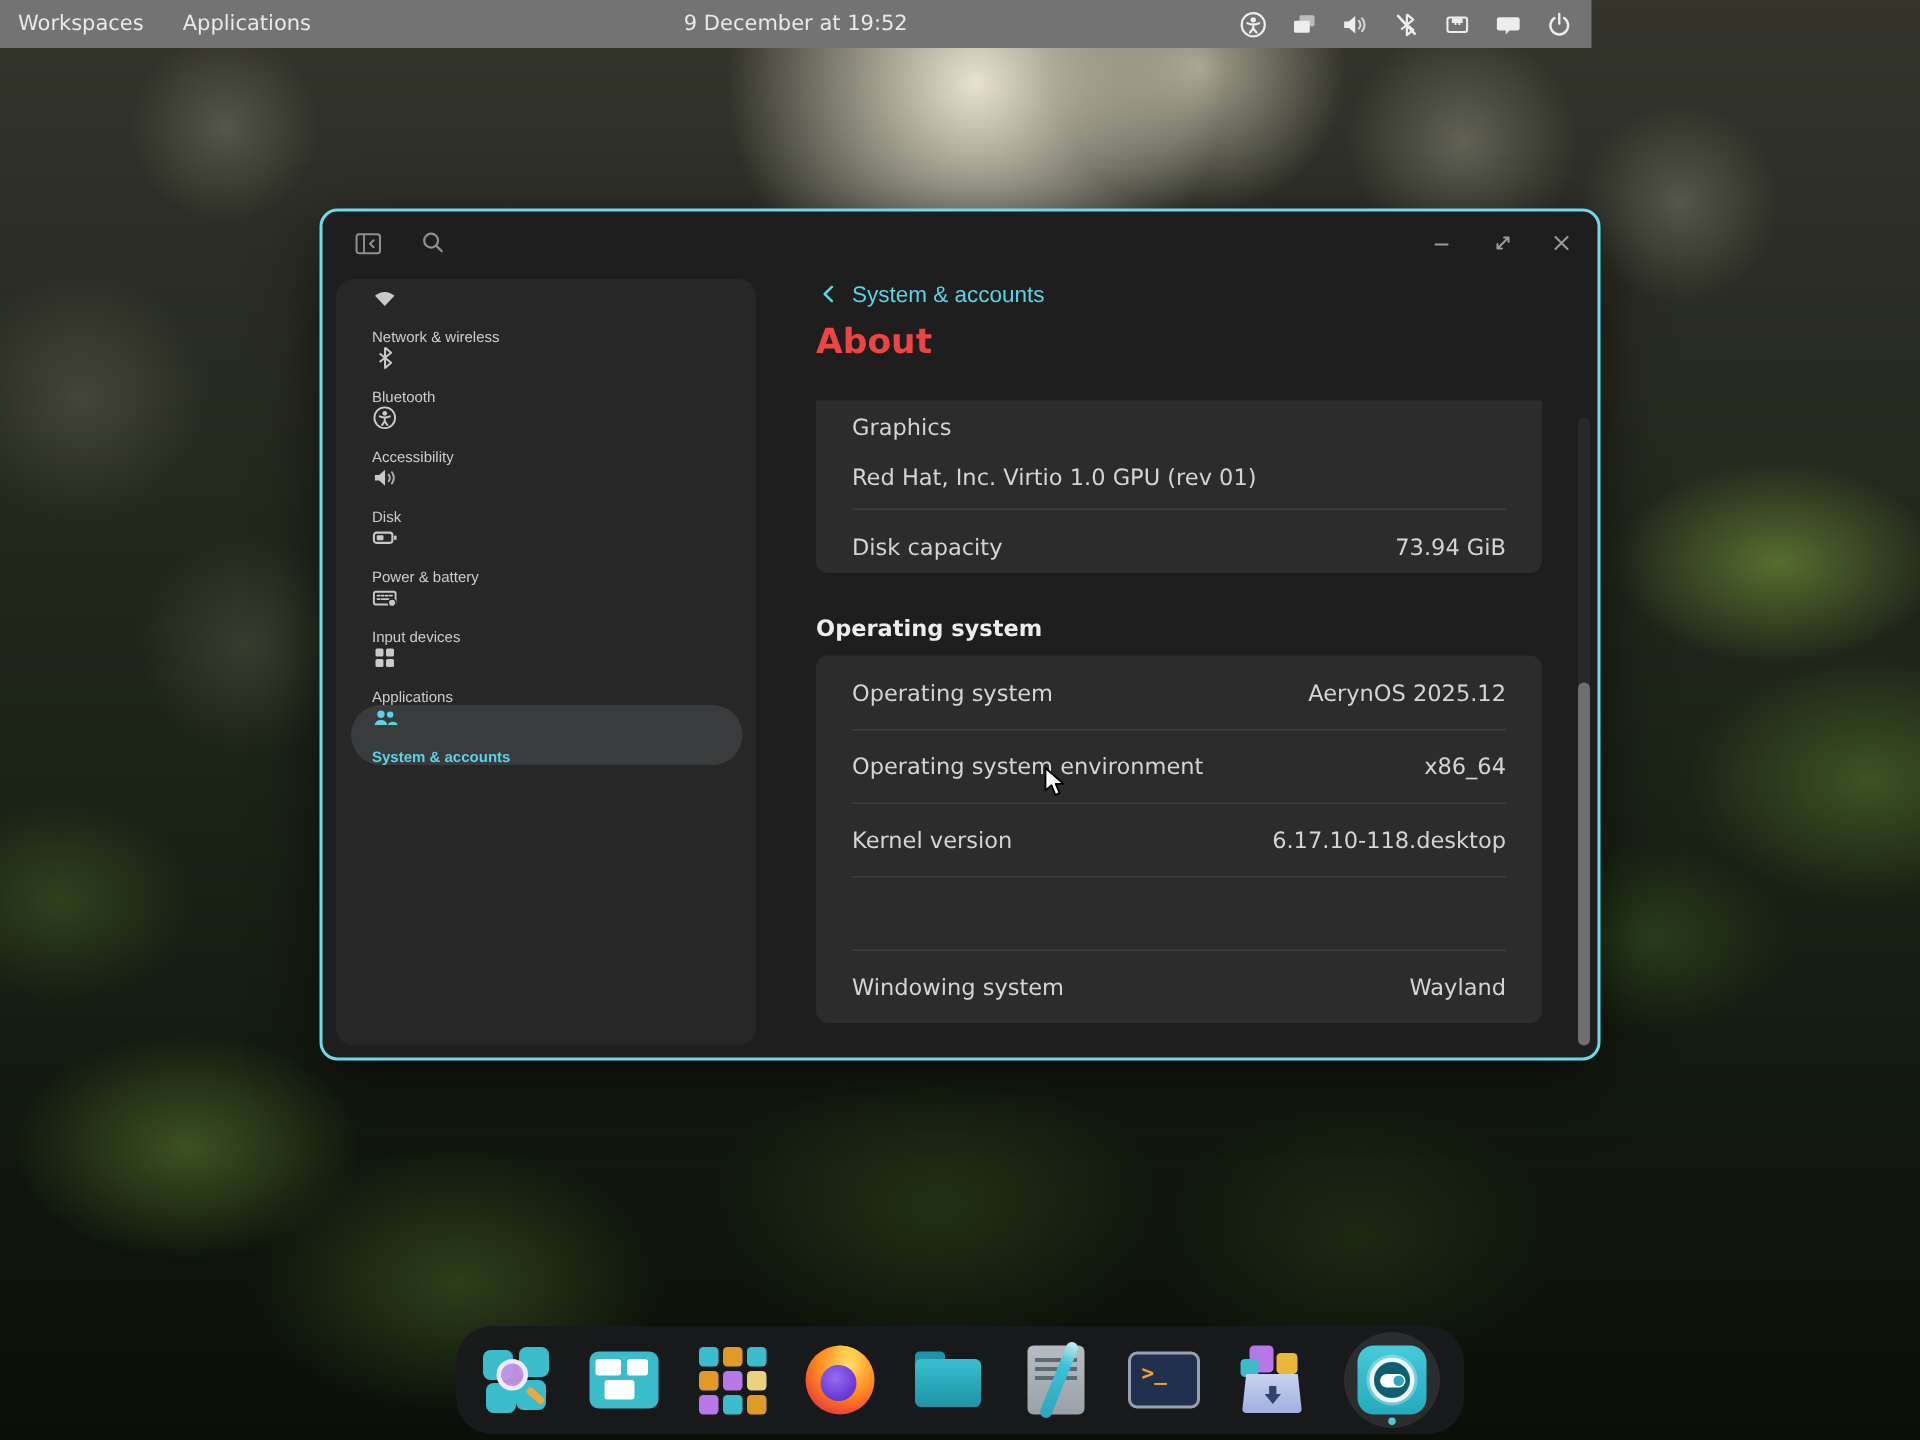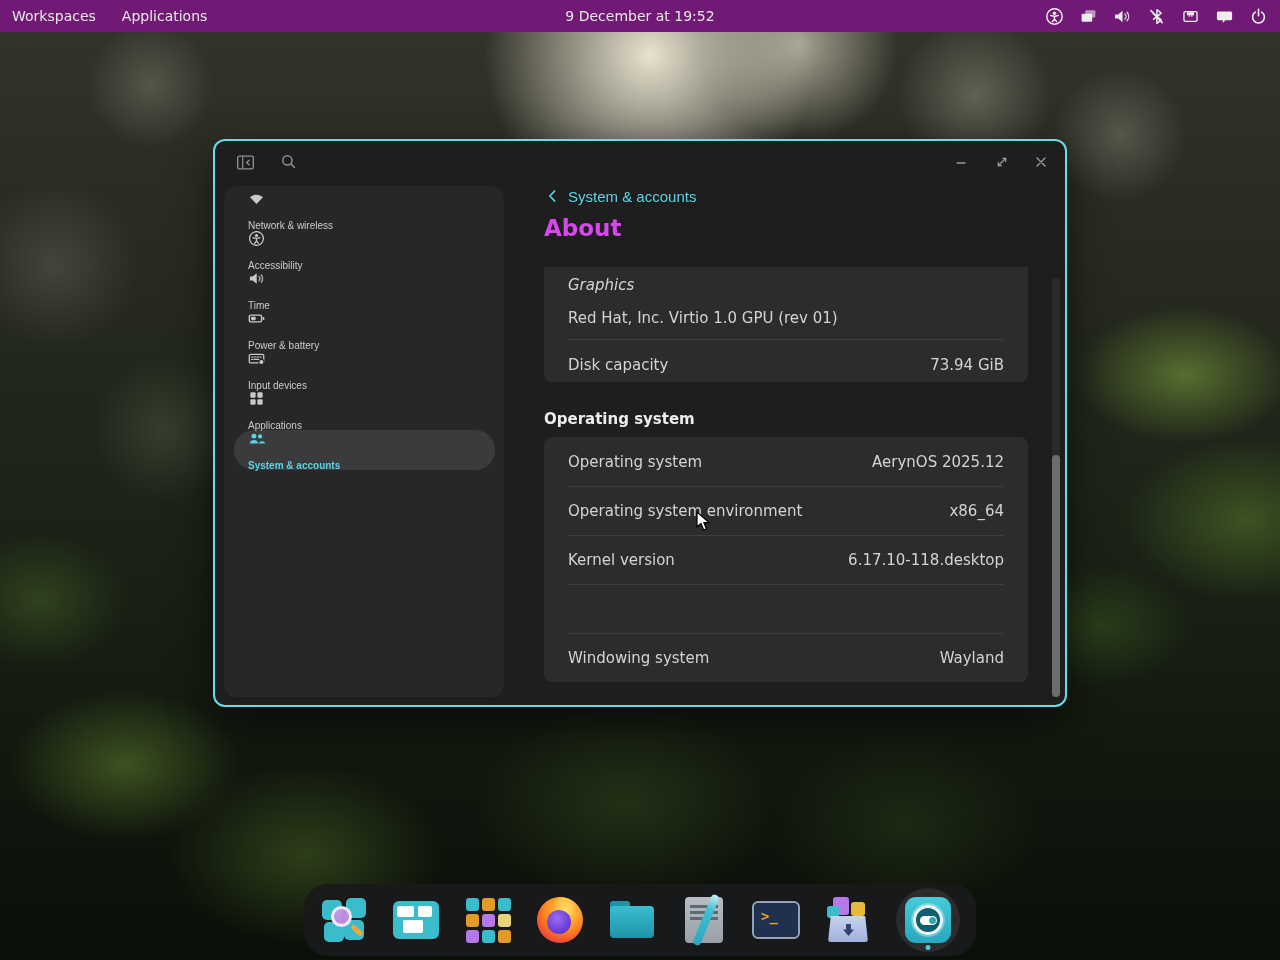--- a/index.html
+++ b/index.html
@@ -27,22 +27,22 @@
       radial-gradient(ellipse 125px 95px at 40px 600px, rgba(82,116,46,.40), rgba(82,116,46,0) 72%),
       radial-gradient(ellipse 160px 105px at 125px 765px, rgba(112,152,56,.45), rgba(112,152,56,0) 72%),
       radial-gradient(ellipse 190px 125px at 305px 855px, rgba(92,126,48,.40), rgba(92,126,48,0) 72%),
       radial-gradient(ellipse 210px 135px at 625px 805px, rgba(72,102,42,.33), rgba(72,102,42,0) 72%),
       radial-gradient(ellipse 185px 125px at 905px 825px, rgba(62,92,38,.28), rgba(62,92,38,0) 72%),
       linear-gradient(180deg,#34342b 0%,#2c2e25 16%,#24281d 34%,#1c2317 52%,#151c11 70%,#0f150c 85%,#0a0f08 100%);
   }
 
   
   .topbar {
-    position:absolute; left:0; top:0; width:1280px; height:32px;
-    background:#701a75; display:flex; align-items:center; z-index:30;
+    position:absolute; left:0; top:0; width:1061px; height:32px;
+    background:#737373; display:flex; align-items:center; z-index:30;
     font-size:14px;
   }
   .topbar-left { display:flex; gap:26px; padding-left:12px; }
   .topbar-btn { background:none; border:none; color:#e9e9e9; font:inherit; cursor:default; }
   .topbar-clock {
     position:absolute; left:50%; transform:translateX(-50%);
     background:none; border:none; color:#e9e9e9; font:inherit;
   }
   .topbar-right { margin-left:auto; display:flex; align-items:center; gap:15px; padding-right:12px; }
   .status-icon { width:19px; height:19px; display:inline-flex; align-items:center; justify-content:center; background:none; border:none; }
@@ -75,26 +75,26 @@
   .nav-item .ni-icon { width:17px; height:17px; display:inline-flex; flex:0 0 17px; }
   .nav-item.selected { background:#3a3b3c; color:#5bd3e4; font-weight:bold; }
   .nav-item span.lbl { white-space:nowrap; }
 
   
   .breadcrumb {
     position:absolute; left:330px; top:45px; height:20px;
     display:flex; align-items:center; gap:7px;
     background:none; border:none; color:#5bd3e4; font-size:15px;
   }
-  .page-title { position:absolute; left:329px; top:74px; font-size:23px; font-weight:bold; color:#d946ef; }
+  .page-title { position:absolute; left:329px; top:74px; font-size:23px; font-weight:bold; color:#ef4444; }
 
   .card { position:absolute; left:329px; width:484px; background:#2c2c2d; }
   .card-hw { top:126px; height:115px; border-radius:0 0 8px 8px; }
   .card-os { top:296px; height:245px; border-radius:8px; }
-  .hw-label { position:absolute; left:24px; top:9px; font-size:15px; color:#d4d4d4;font-style:italic; }
+  .hw-label { position:absolute; left:24px; top:9px; font-size:15px; color:#d4d4d4; }
   .hw-value { position:absolute; left:24px; top:42px; font-size:15px; color:#d4d4d4; }
   .divider { position:absolute; left:24px; right:24px; height:1px; background:#3d3d3e; }
   .hw-row { position:absolute; left:24px; right:24px; top:80px; height:35px; display:flex; justify-content:space-between; align-items:center; font-size:15px; color:#d4d4d4; }
 
   .section-heading { position:absolute; left:329px; top:269px; font-size:15px; font-weight:bold; color:#ededed; }
 
   .os-row { position:absolute; left:24px; right:24px; height:49px; display:flex; justify-content:space-between; align-items:center; font-size:15px; color:#d4d4d4; }
 
   
   .scrollbar-track { position:absolute; left:837px; top:137px; width:8px; height:419px; background:#29292a; border-radius:4px; }
@@ -253,35 +253,43 @@
         <span class="ni-icon">
             <svg width="17" height="17" viewBox="0 0 16 16">
               <path d="M8 13.2 1.9 6.8c3.5-3.2 8.7-3.2 12.2 0z" fill="#c9c9c9"></path>
             </svg>
           </span>
         <span class="lbl">Network &amp; wireless</span>
       </button>
       <button class="nav-item">
         <span class="ni-icon">
             <svg width="17" height="17" viewBox="0 0 16 16">
+              <path d="M8.2 1.6v12.8l3.8-3.3L4.8 5.3M4.8 10.7 12 4.9 8.2 1.6" stroke="#c9c9c9" stroke-width="1.3" fill="none" stroke-linejoin="round"></path>
+            </svg>
+          </span>
+        <span class="lbl">Bluetooth</span>
+      </button>
+      <button class="nav-item">
+        <span class="ni-icon">
+            <svg width="17" height="17" viewBox="0 0 16 16">
               <circle cx="8" cy="8" r="6.5" fill="none" stroke="#c9c9c9" stroke-width="1.2"></circle>
               <circle cx="8" cy="5.2" r="1.5" fill="#c9c9c9"></circle>
               <path d="M4.8 7.1c2 .9 4.4.9 6.4 0M8 8.2v2.1M6.3 12.6 8 10.2l1.7 2.4" stroke="#c9c9c9" stroke-width="1.2" fill="none" stroke-linecap="round"></path>
             </svg>
           </span>
         <span class="lbl">Accessibility</span>
       </button>
       <button class="nav-item">
         <span class="ni-icon">
             <svg width="17" height="17" viewBox="0 0 16 16">
               <path d="M1.8 6.2h2.7L8.2 3v10L4.5 9.8H1.8z" fill="#c9c9c9"></path>
               <path d="M10.4 6a3.4 3.4 0 0 1 0 4.2M12.5 4.6a6.2 6.2 0 0 1 0 7" stroke="#c9c9c9" stroke-width="1.2" fill="none" stroke-linecap="round" opacity=".85"></path>
             </svg>
           </span>
-        <span class="lbl">Time</span>
+        <span class="lbl">Disk</span>
       </button>
       <button class="nav-item">
         <span class="ni-icon">
             <svg width="17" height="17" viewBox="0 0 16 16">
               <rect x="1.2" y="4.8" width="11.6" height="6.4" rx="1.6" fill="none" stroke="#c9c9c9" stroke-width="1.3"></rect>
               <rect x="13.8" y="6.6" width="1.6" height="2.8" rx=".6" fill="#c9c9c9"></rect>
               <rect x="3" y="6.4" width="4.2" height="3.2" rx=".6" fill="#c9c9c9"></rect>
             </svg>
           </span>
         <span class="lbl">Power &amp; battery</span>

